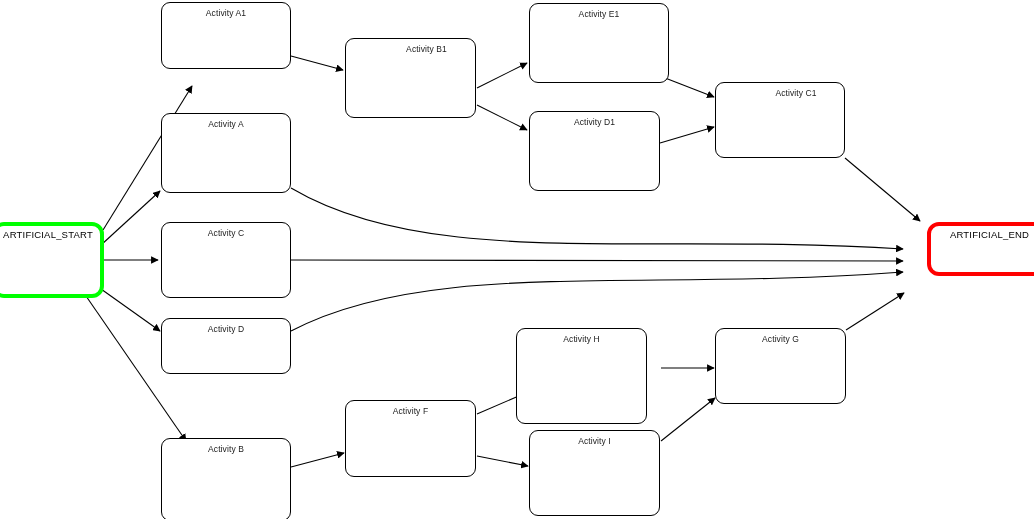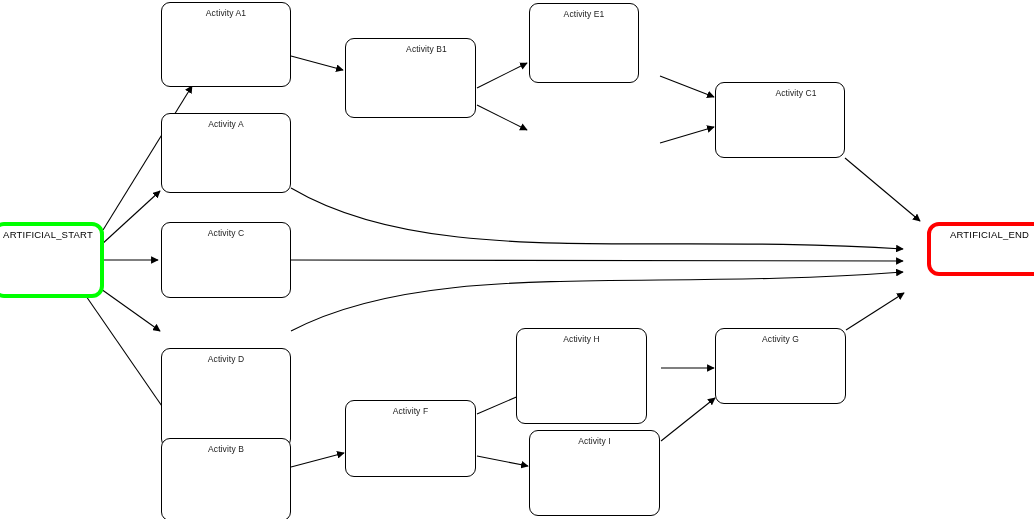--- a/index.html
+++ b/index.html
@@ -102,46 +102,49 @@
   </svg>
 
   <div class="node terminal-start" style="left:-8px; top:222px; width:112px; height:76px;">
     <span class="node-label">ARTIFICIAL_START</span>
   </div>
 
   <div class="node terminal-end" style="left:903px; top:222px; width:125px; height:54px;margin-left:24px;">
     <span class="node-label">ARTIFICIAL_END</span>
   </div>
 
-  <div class="node" style="left:161px; top:2px; width:130px; height:85px;">
+  <div class="node" style="left:161px; top:2px; width:130px; height:67px;">
     <span class="node-label">Activity A1</span>
   </div>
 
   <div class="node" style="left:161px; top:113px; width:130px; height:80px;">
     <span class="node-label">Activity A</span>
   </div>
 
   <div class="node" style="left:345px; top:38px; width:131px; height:80px;padding-left:32px;">
     <span class="node-label">Activity B1</span>
   </div>
 
-  <div class="node" style="left:529px; top:3px; width:110px; height:80px;">
+  <div class="node" style="left:529px; top:3px; width:140px; height:80px;">
     <span class="node-label">Activity E1</span>
   </div>
 
+  <div class="node" style="left:529px; top:111px; width:131px; height:80px;">
+    <span class="node-label">Activity D1</span>
+  </div>
 
   <div class="node" style="left:715px; top:82px; width:130px; height:76px;padding-left:32px;">
     <span class="node-label">Activity C1</span>
   </div>
 
   <div class="node" style="left:161px; top:222px; width:130px; height:76px;">
     <span class="node-label">Activity C</span>
   </div>
 
-  <div class="node" style="left:161px; top:348px; width:130px; height:100px;">
+  <div class="node" style="left:161px; top:318px; width:130px; height:56px;">
     <span class="node-label">Activity D</span>
   </div>
 
   <div class="node" style="left:161px; top:438px; width:130px; height:83px;">
     <span class="node-label">Activity B</span>
   </div>
 
   <div class="node" style="left:345px; top:400px; width:131px; height:77px;">
     <span class="node-label">Activity F</span>
   </div>

